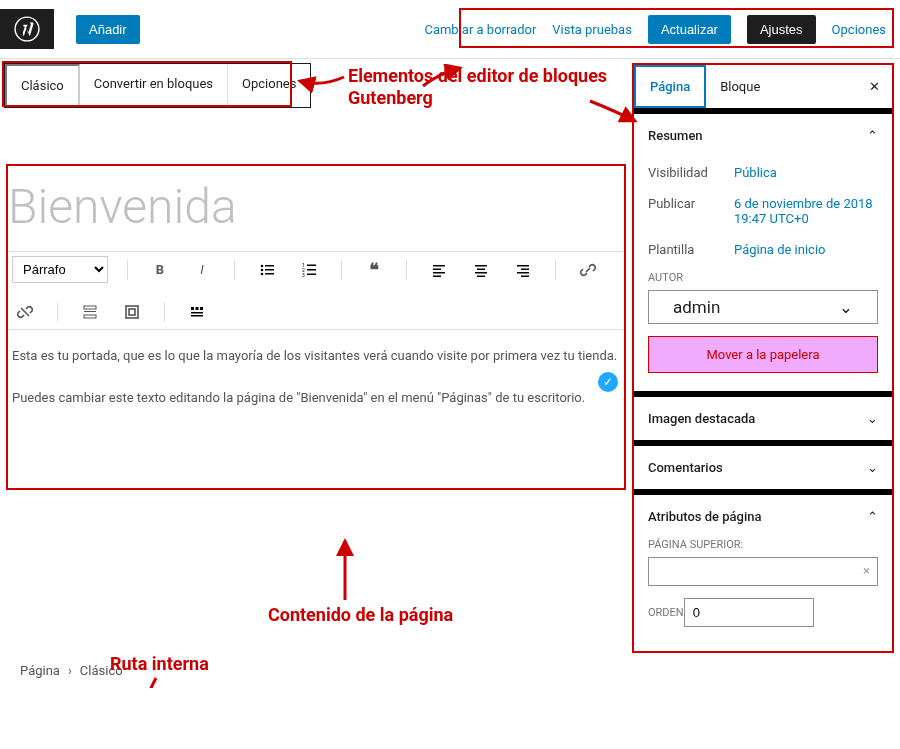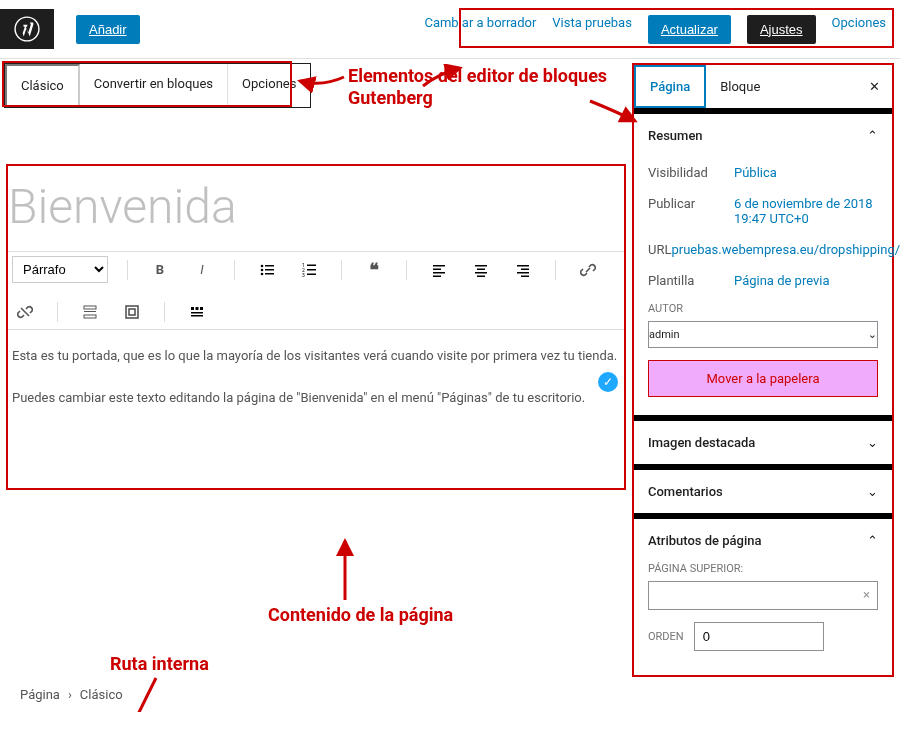--- a/index.html
+++ b/index.html
@@ -1,23 +1,23 @@
 <!DOCTYPE html>
 <html><head>
 <meta charset="utf-8">
 <style>
 * { box-sizing: border-box; margin: 0; padding: 0; }
 body { font-family: -apple-system, BlinkMacSystemFont, "Segoe UI", Roboto, sans-serif; font-size: 13px; color: #1e1e1e; background: #fff; width: 900px; }
 .topbar { display: flex; align-items: center; padding: 9px 14px 9px 0; border-bottom: 1px solid #e0e0e0; }
 .wp-logo { width: 54px; height: 40px; background: #1e1e1e; display: flex; align-items: center; justify-content: center; margin-right: 22px; }
 .wp-logo svg { width: 26px; height: 26px; }
-.btn { padding: 7px 13px; font-size: 13px; border: none; cursor: pointer; border-radius: 2px; text-decoration: underline; }
+.btn { padding: 7px 13px; font-size: 13px; border: none; cursor: pointer; border-radius: 2px; }
 .btn-primary { background: #007cba; color: #fff; }
 .btn-dark { background: #1e1e1e; color: #fff; }
-.topbar-right { margin-left: auto; display: flex; align-items: flex-start; gap: 16px; }
+.topbar-right { margin-left: auto; display: flex; align-items: center; gap: 16px; }
 .link-blue { color: #007cba; text-decoration: none; cursor: pointer; }
 .red-box { border: 2px solid #c00; position: absolute; pointer-events: none; }
 .main-area { display: flex; }
 .left-col { flex: 1; padding: 0; position: relative; }
 .block-toolbar { display: inline-flex; border: 1px solid #1e1e1e; margin: 4px 0 0 4px; background: #fff; }
 .block-toolbar .tab { padding: 12px 14px; border-right: 1px solid #e0e0e0; cursor: pointer; font-size: 13px; }
 .block-toolbar .tab:last-child { border-right: none; }
 .block-toolbar .tab.active { border: 2px inset #ccc; }
 .annot { color: #c00; font-weight: bold; font-size: 18px; position: absolute; }
 .content-box { margin: 56px 6px 8px 6px; border: 2px solid #c00; padding: 0; }
@@ -33,25 +33,25 @@
 .sidebar-tab { padding: 12px 14px; cursor: pointer; }
 .sidebar-tab.active { border: 2px solid #007cba; color: #007cba; font-weight: 500; }
 .close-x { margin-left: auto; padding: 10px 12px; cursor: pointer; }
 .panel { border-top: 6px solid #000000; }
 .panel-header { display: flex; align-items: center; justify-content: space-between; padding: 14px 14px; cursor: pointer; font-weight: 500; }
 .panel-body { padding: 0 14px 14px; }
 .row { display: flex; padding: 8px 0; font-size: 13px; }
 .row .label { width: 86px; color: #555; }
 .row .val { flex: 1; color: #007cba; }
 .autor-label { font-size: 11px; color: #757575; padding: 6px 0; }
-.autor-select { width: 100%; padding: 6px 0; border: 1px solid #8c8f94; background: #fff; font-size: 11px; display: flex; justify-content: space-between; align-items: center; cursor: pointer; }
+.autor-select { width: 100%; padding: 6px 24px; border: 1px solid #8c8f94; background: #fff; font-size: 17px; display: flex; justify-content: space-between; align-items: center; cursor: pointer; }
 .trash-btn { width: 100%; margin: 12px 0 4px 0; padding: 10px; border: 1px solid #c00; color: #c00; background: #f0abfc; text-align: center; cursor: pointer; font-size: 13px; }
 .field-label { font-size: 11px; color: #757575; text-transform: uppercase; margin-bottom: 6px; }
 .text-input { width: 100%; padding: 6px 8px; border: 1px solid #8c8f94; font-size: 13px; }
-.input-group { display: flex; align-items: center; gap: 10px; margin-bottom: 10px; }
+.input-group { display: flex; align-items: center; margin-bottom: 10px; }
 .input-group .text-input.small { width: 130px; }
 .x-clear { cursor: pointer; color: #999; }
 .breadcrumb { padding: 10px 20px; display: flex; gap: 8px; font-size: 13px; color: #555; }
 .arrow { position: absolute; pointer-events: none; }
 </style>
 </head>
 <body>
 
 <div class="topbar">
   <div class="wp-logo">
@@ -246,26 +246,22 @@
       <div class="panel-body">
         <div class="row">
             <span class="label">Visibilidad</span>
             <a class="val">Pública</a>
           </div>
         <div class="row">
             <span class="label">Publicar</span>
             <a class="val">6 de noviembre de 2018 19:47 UTC+0</a>
           </div>
         <div class="row">
-            <span class="label">URL</span>
-            <a class="val">pruebas.webempresa.eu/dropshipping/</a>
-          </div>
-        <div class="row">
             <span class="label">Plantilla</span>
-            <a class="val">Página de previa</a>
+            <a class="val">Página de inicio</a>
           </div>
         <div class="autor-label">AUTOR</div>
         <div class="autor-select">
             <span>admin</span>
             <span>⌄</span>
           </div>
         <div class="trash-btn">Mover a la papelera</div>
       </div>
     </div>
 

